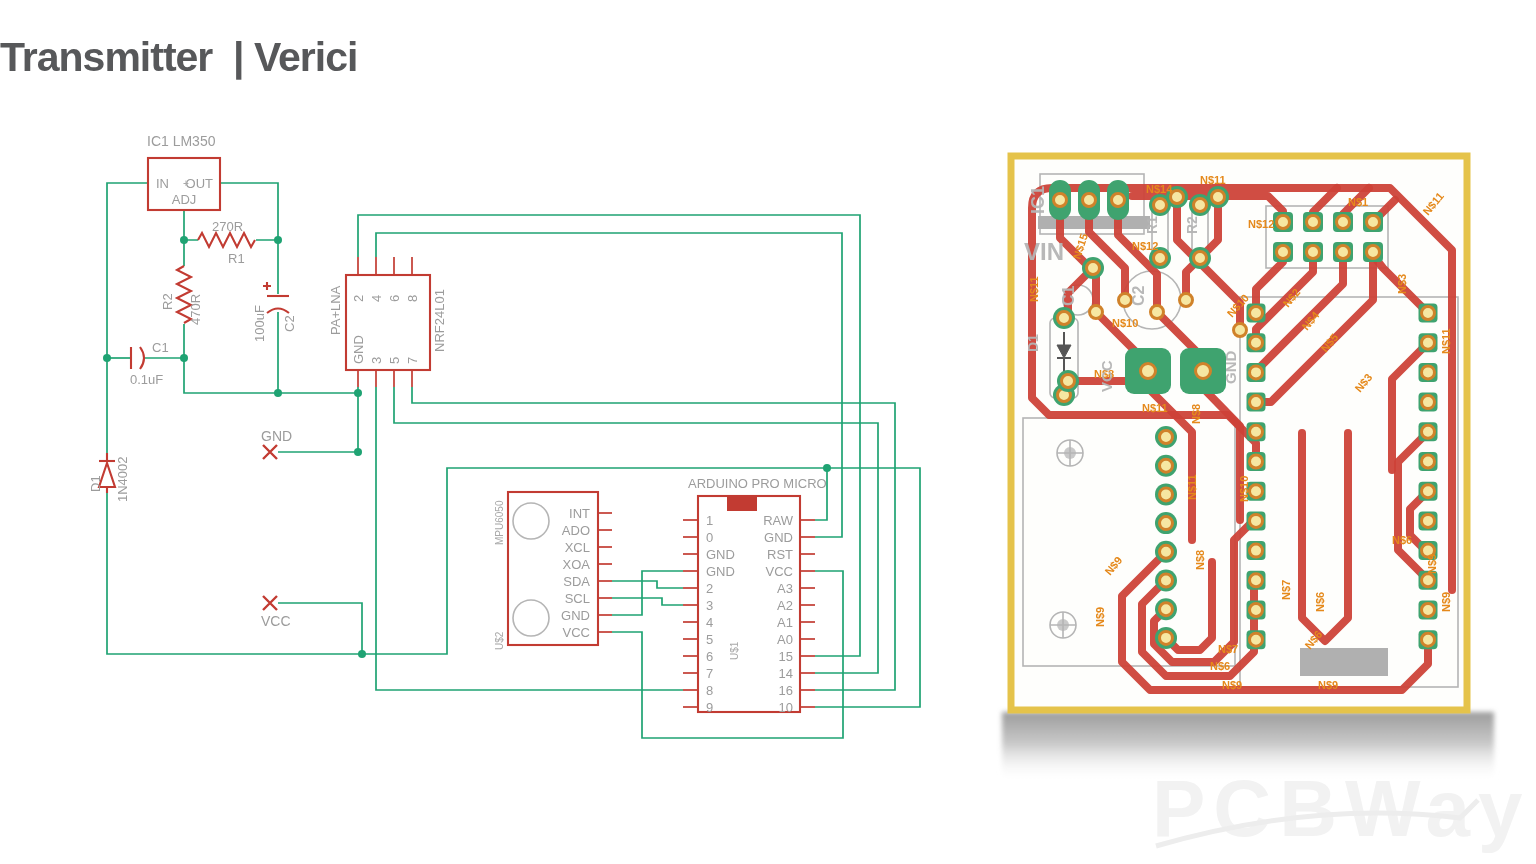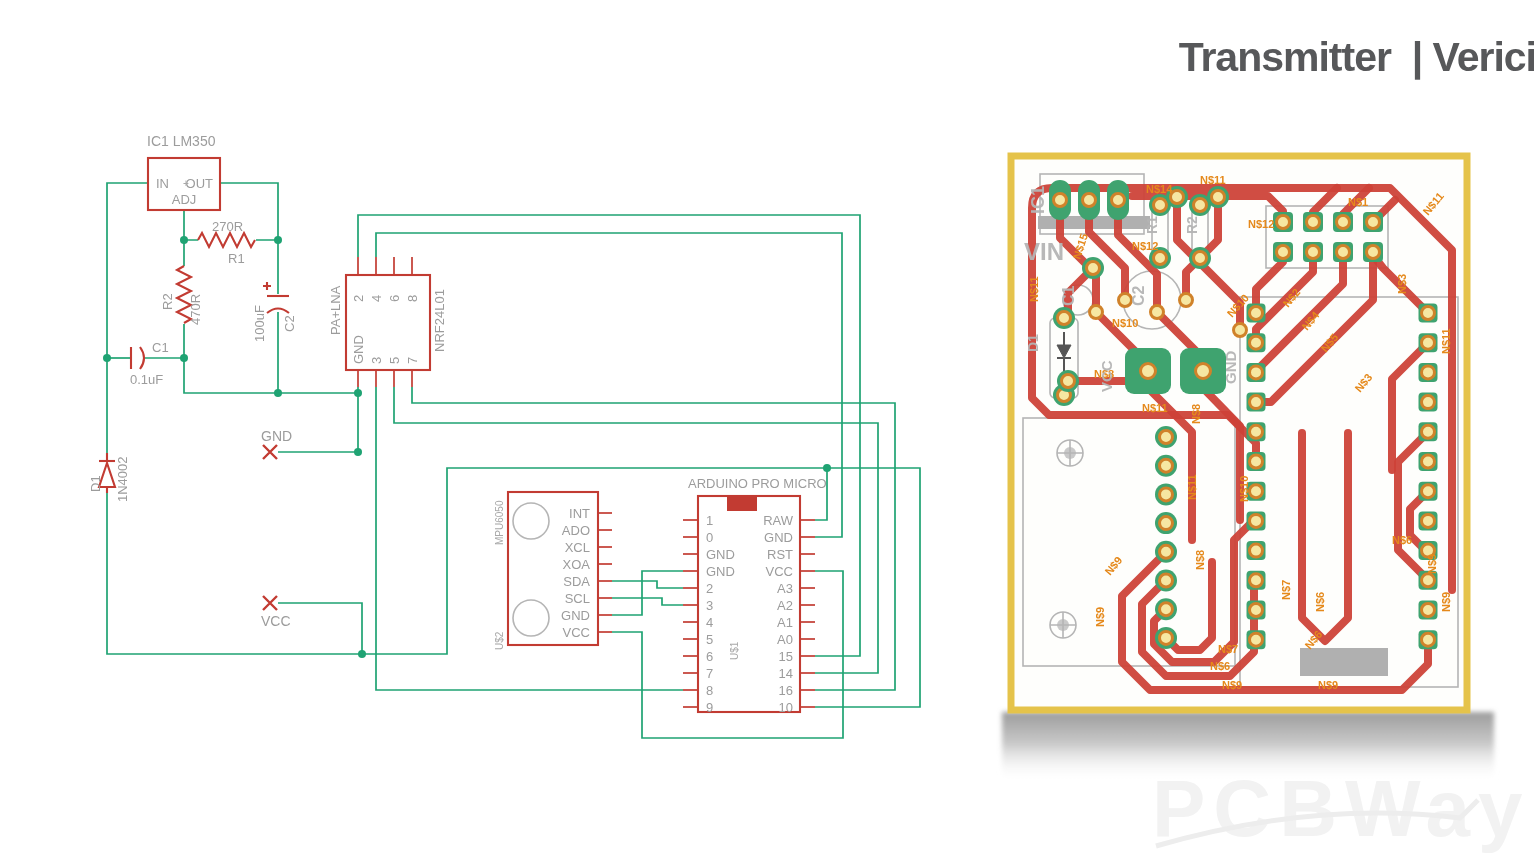--- a/index.html
+++ b/index.html
@@ -1,17 +1,17 @@
 <!DOCTYPE html>
 <html style="--wire: #1fa373; --part: #c23b32; --trace: #cd4237; --pad: #3fa36f; --boardedge: #e5c34a; --netlabel: #e5891b; --title: #57585a;"><head>
 <meta charset="utf-8">
 <style>
   html,body{margin:0;padding:0;background:#fff;width:1536px;height:864px;overflow:hidden;}
   #stage{position:relative;width:1536px;height:864px;background:#fff;font-family:"Liberation Sans",sans-serif;}
-  #title{position:absolute;top:34px;left:0;width:100%;text-align:right;
+  #title{position:absolute;top:34px;left:0;width:100%;text-align:left;
          font-family:"Liberation Sans",sans-serif;font-weight:bold;font-size:41px;
          color:var(--title,#57585a);letter-spacing:-1px;white-space:pre;}
   svg{position:absolute;top:0;left:0;}
   .wire{stroke:var(--wire,#1fa373);stroke-width:1.7;fill:none;}
   .stub{stroke:var(--part,#c23b32);stroke-width:1.7;fill:none;}
   .part{stroke:var(--part,#c23b32);stroke-width:2.1;fill:none;}
   .partfill{fill:var(--part,#c23b32);}
   .dot{fill:var(--wire,#1fa373);}
   .xmark{stroke:var(--part,#c23b32);stroke-width:2.4;fill:none;}
   .sgray{font:13px "Liberation Sans",sans-serif;fill:#9c9c9c;}

